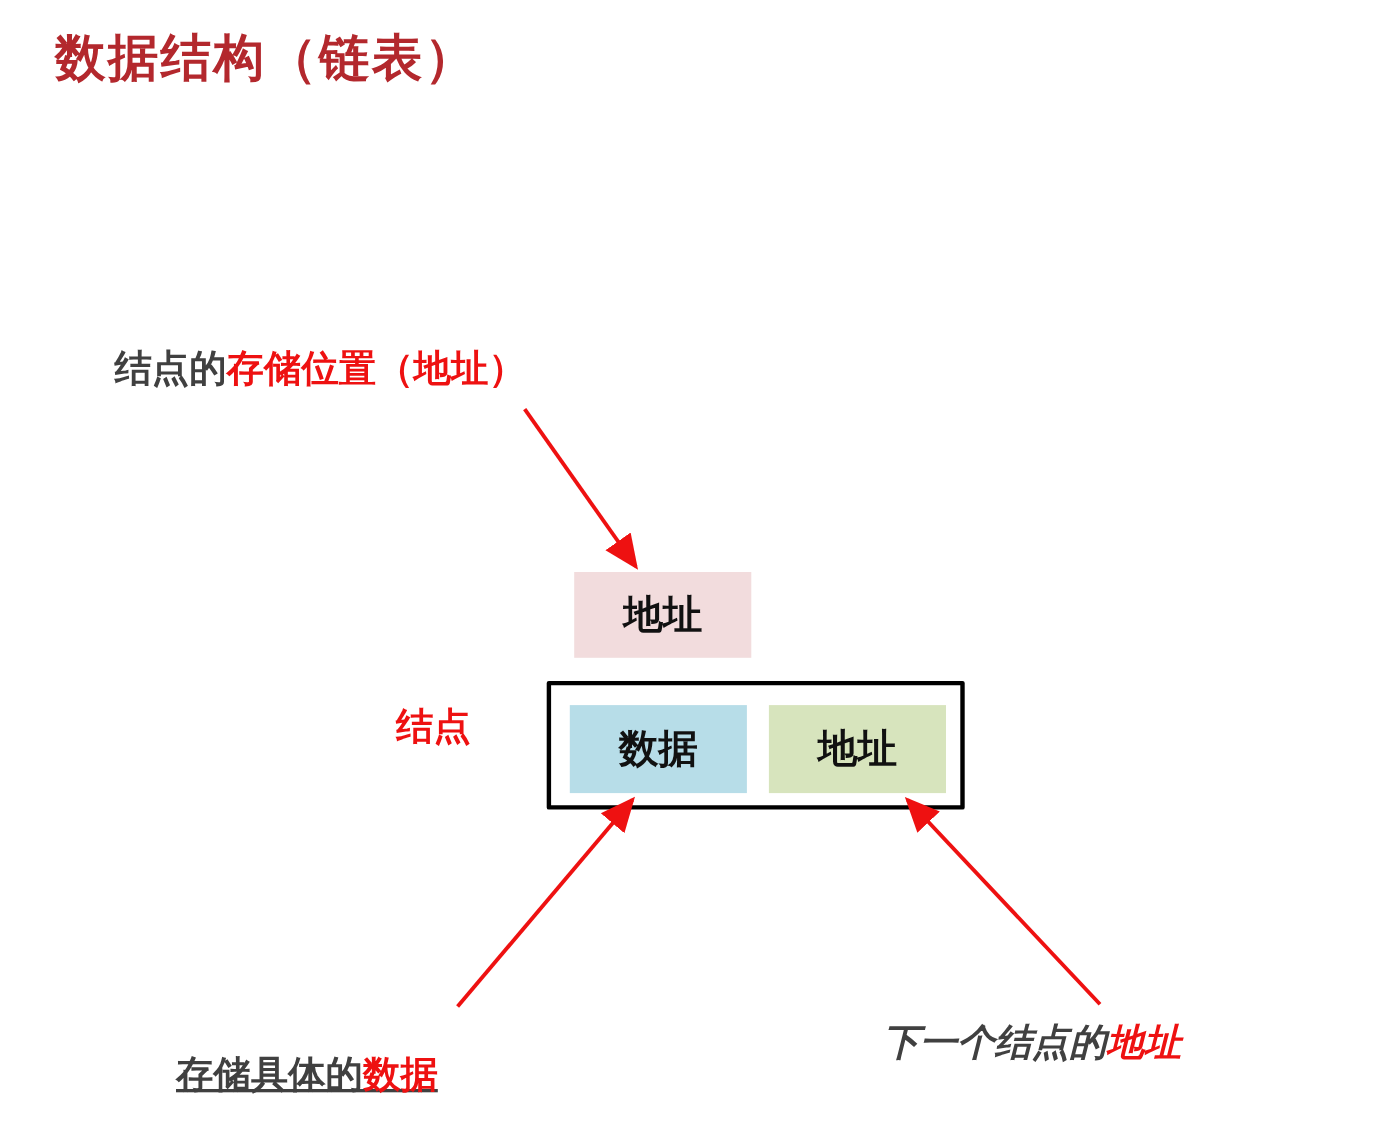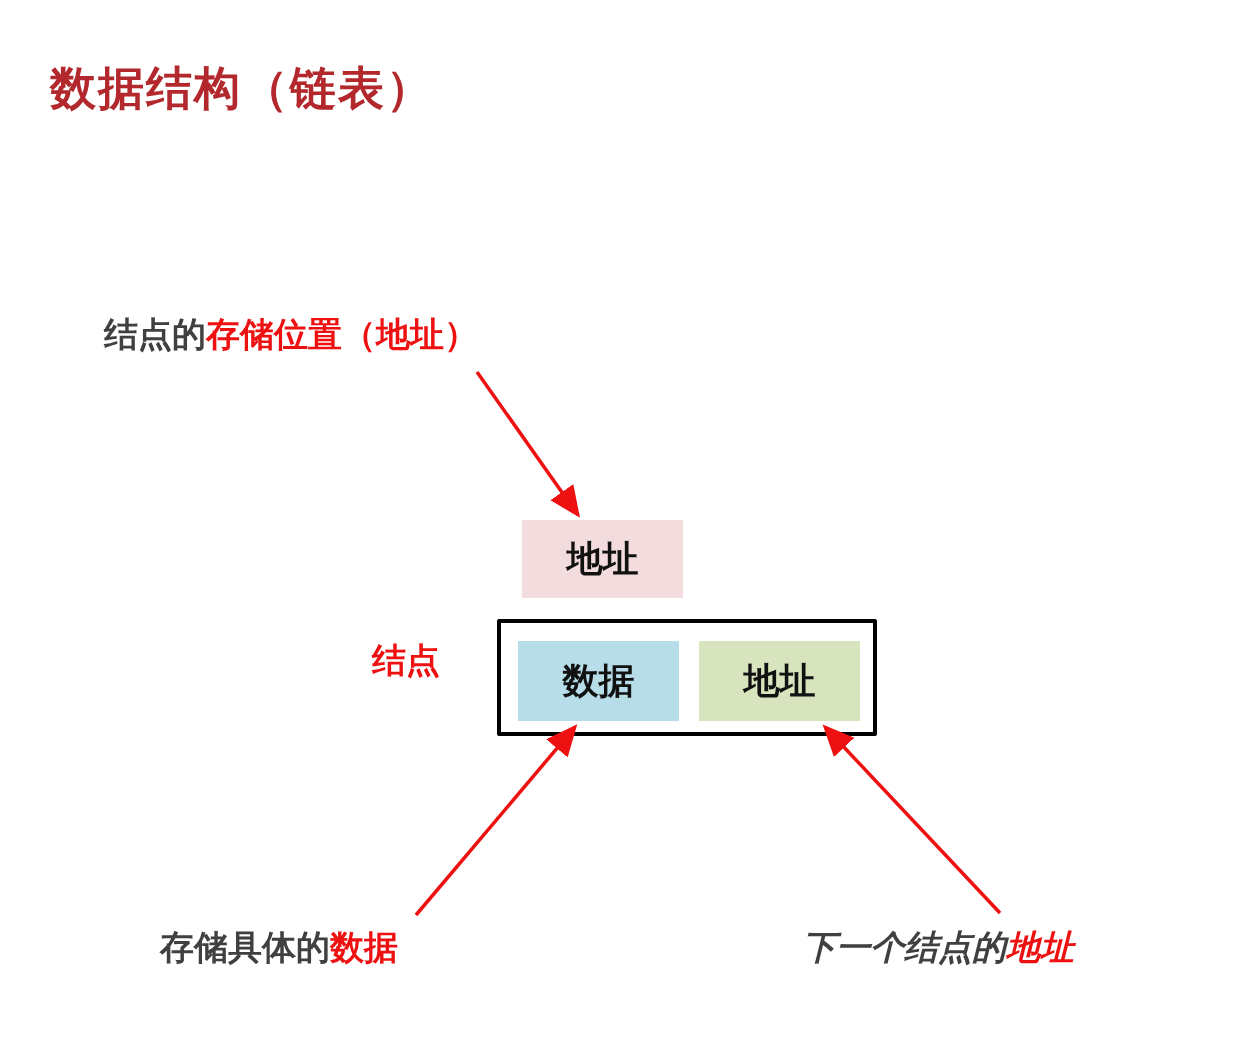--- a/index.html
+++ b/index.html
@@ -5,21 +5,20 @@
   html, body { margin: 0; padding: 0; }
   body {
     width: 1253px; height: 1041px; position: relative; overflow: hidden;
     background: #ffffff;
     font-family: "DejaVu Sans", "Liberation Sans", sans-serif;
   }
   .title {
     position: absolute; left: 50px; top: 22px;
     font-size: 46px; font-weight: bold; color: #b3282d; letter-spacing: 2px;
     white-space: nowrap;
-    margin-top: 36px;
   }
   .label {
     position: absolute; font-size: 34px; font-weight: bold; white-space: nowrap;
     color: #404040;
     text-align: right;
   }
   .red { color: #ee1111; }
   .box {
     position: absolute; display: flex; align-items: center; justify-content: center;
     font-size: 36px; font-weight: bold; color: #111;
@@ -36,33 +35,33 @@
 <div class="title">数据结构（链表）</div>
 
 <div class="label" style="left:104px; top:312px;">
   <span>结点的</span><span class="red">存储位置（地址）</span>
 </div>
 
 <div class="box" style="left:522px; top:520px; width:161px; height:78px; background:#f2dcdd;">
   <span>地址</span>
 </div>
 
-<div class="label red" style="left:372px; top:638px;">结点</div>
+<div class="label red" style="left:360px; top:638px;">结点</div>
 
 <div class="node-frame"></div>
 
 <div class="box" style="left:518px; top:641px; width:161px; height:80px; background:#b7dde8;">
   <span>数据</span>
 </div>
 
 <div class="box" style="left:699px; top:641px; width:161px; height:80px; background:#d7e4bd;">
   <span>地址</span>
 </div>
 
-<div class="label" style="left:160px; top:925px;">
+<div class="label" style="left:160px; top:954px;text-decoration:underline;">
   <span>存储具体的</span><span class="red">数据</span>
 </div>
 
 <div class="label" style="left:802px; top:925px;font-style:italic;">
   <span>下一个结点的</span><span class="red">地址</span>
 </div>
 
 <svg class="arrows" width="1253" height="1041">
   <defs>
     <marker id="ah" markerWidth="10" markerHeight="10" refX="8" refY="5" orient="auto" markerUnits="strokeWidth">

